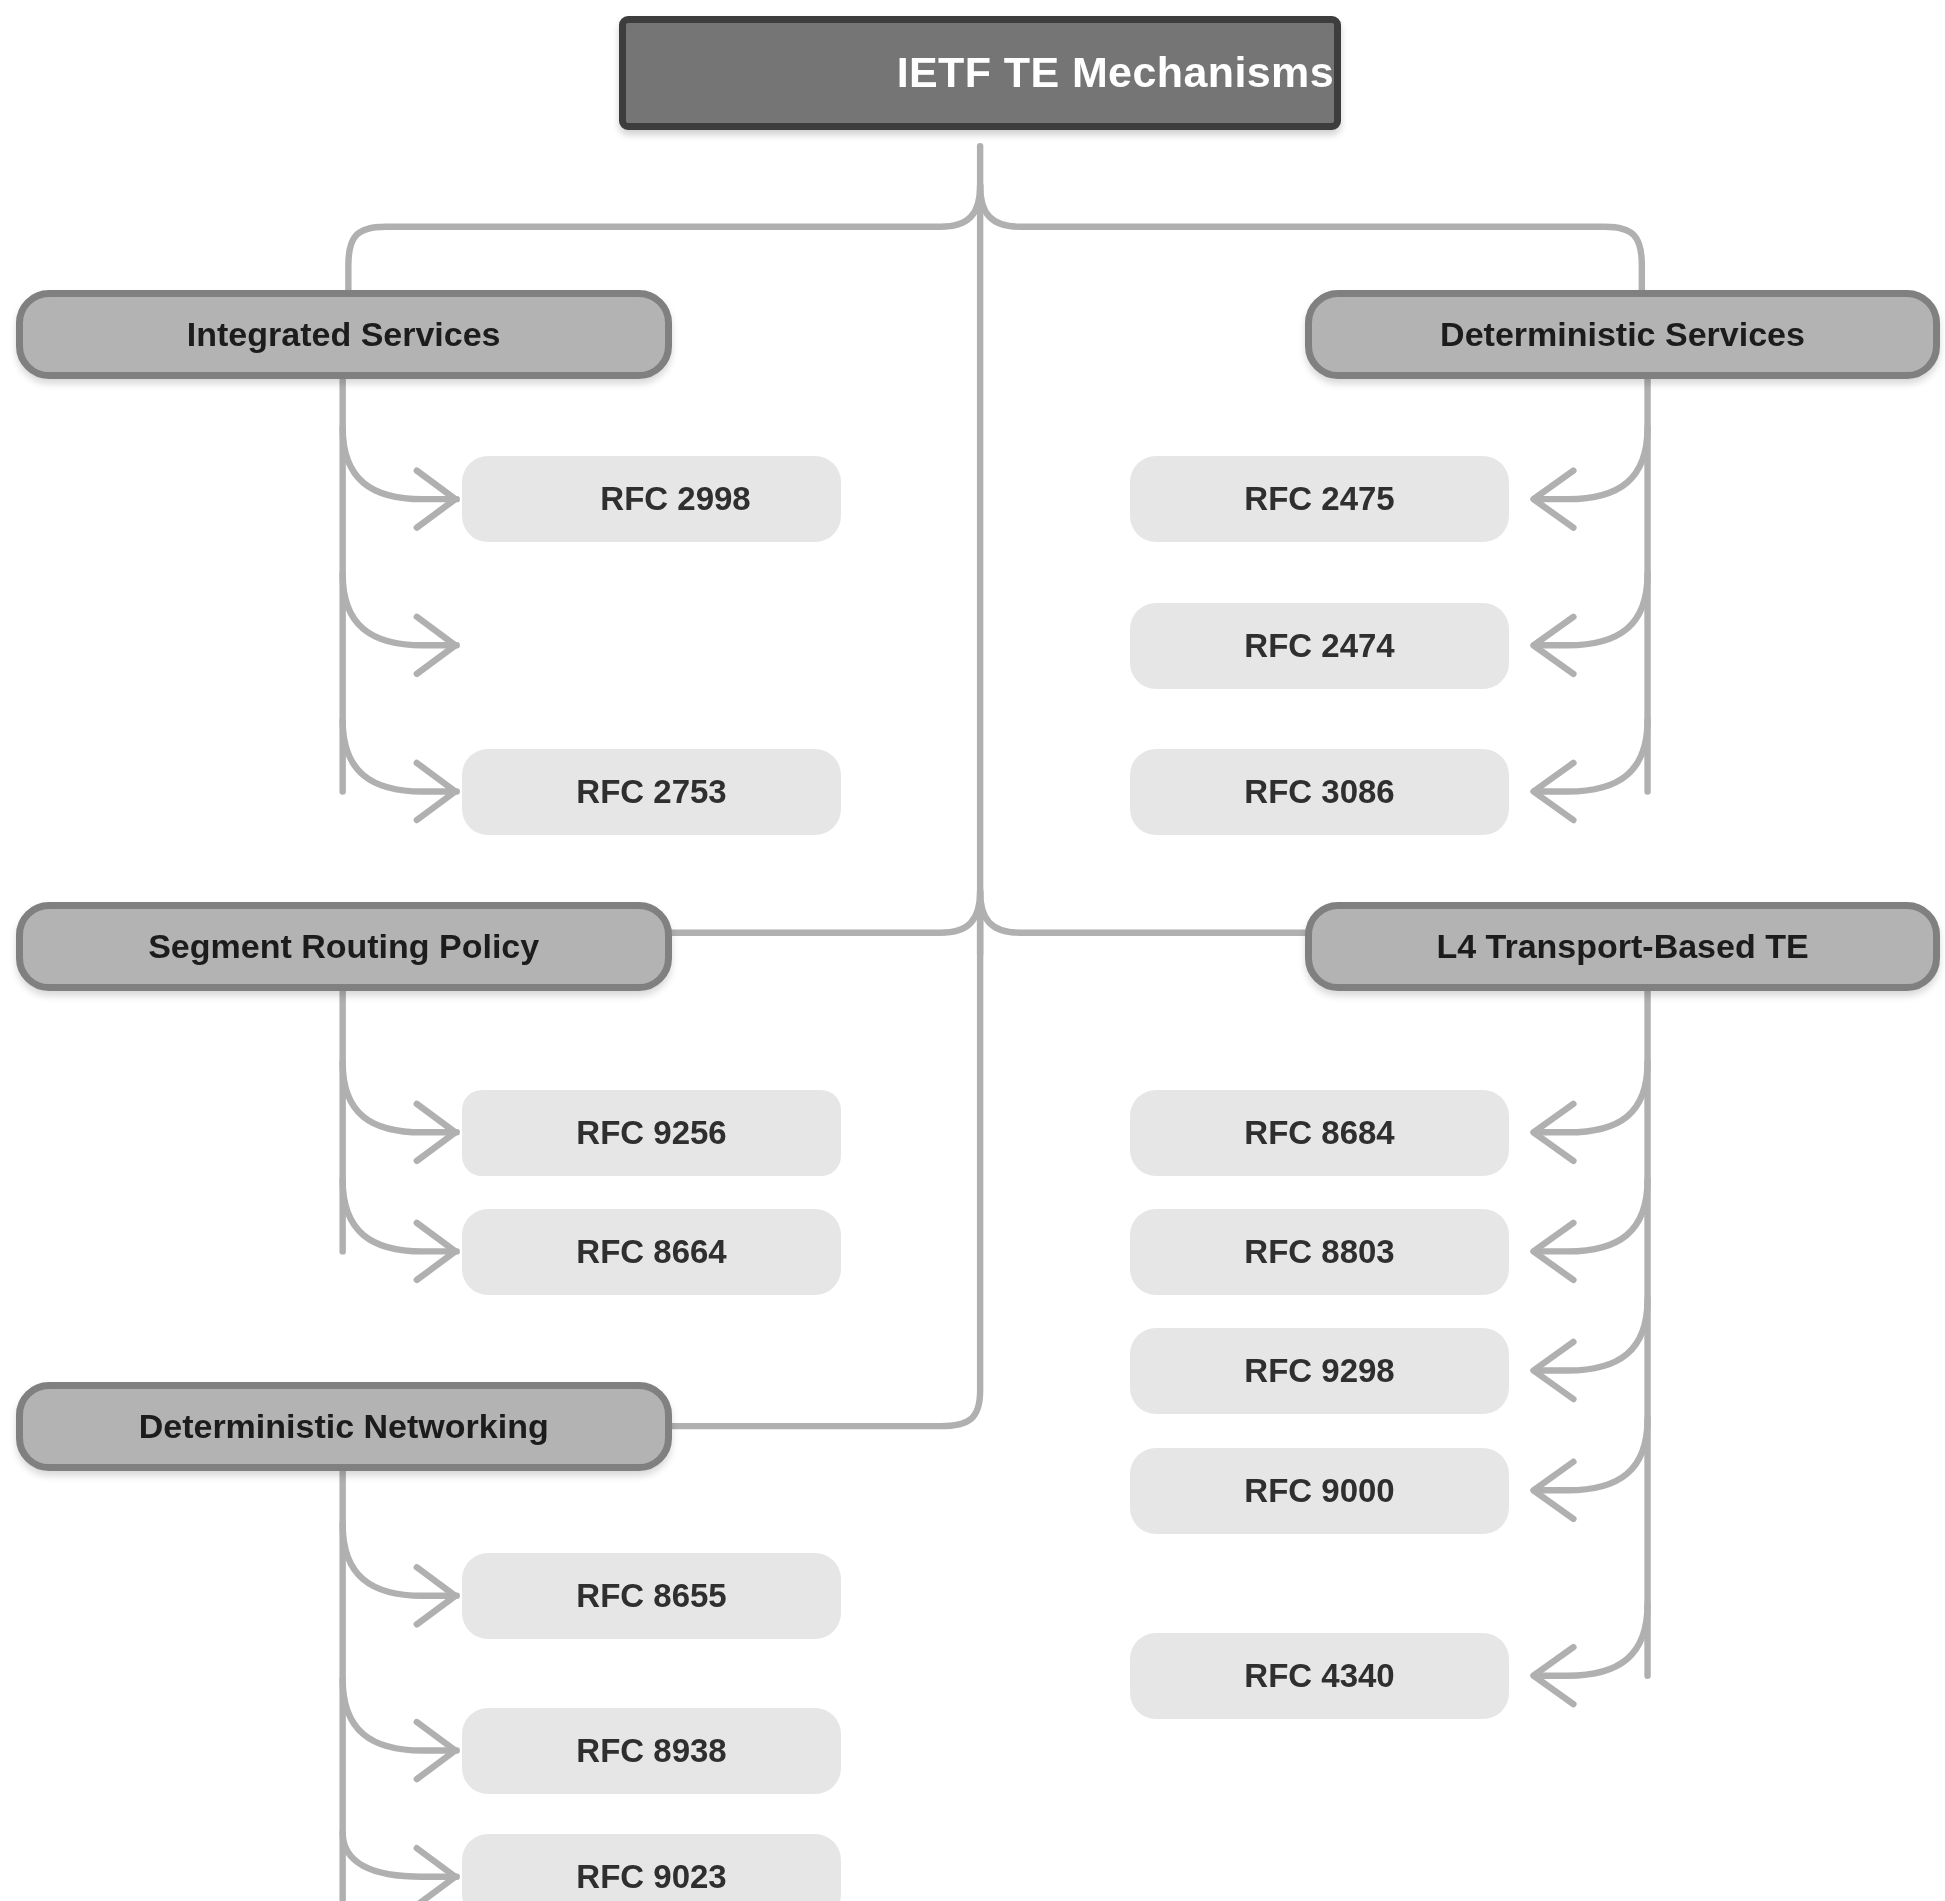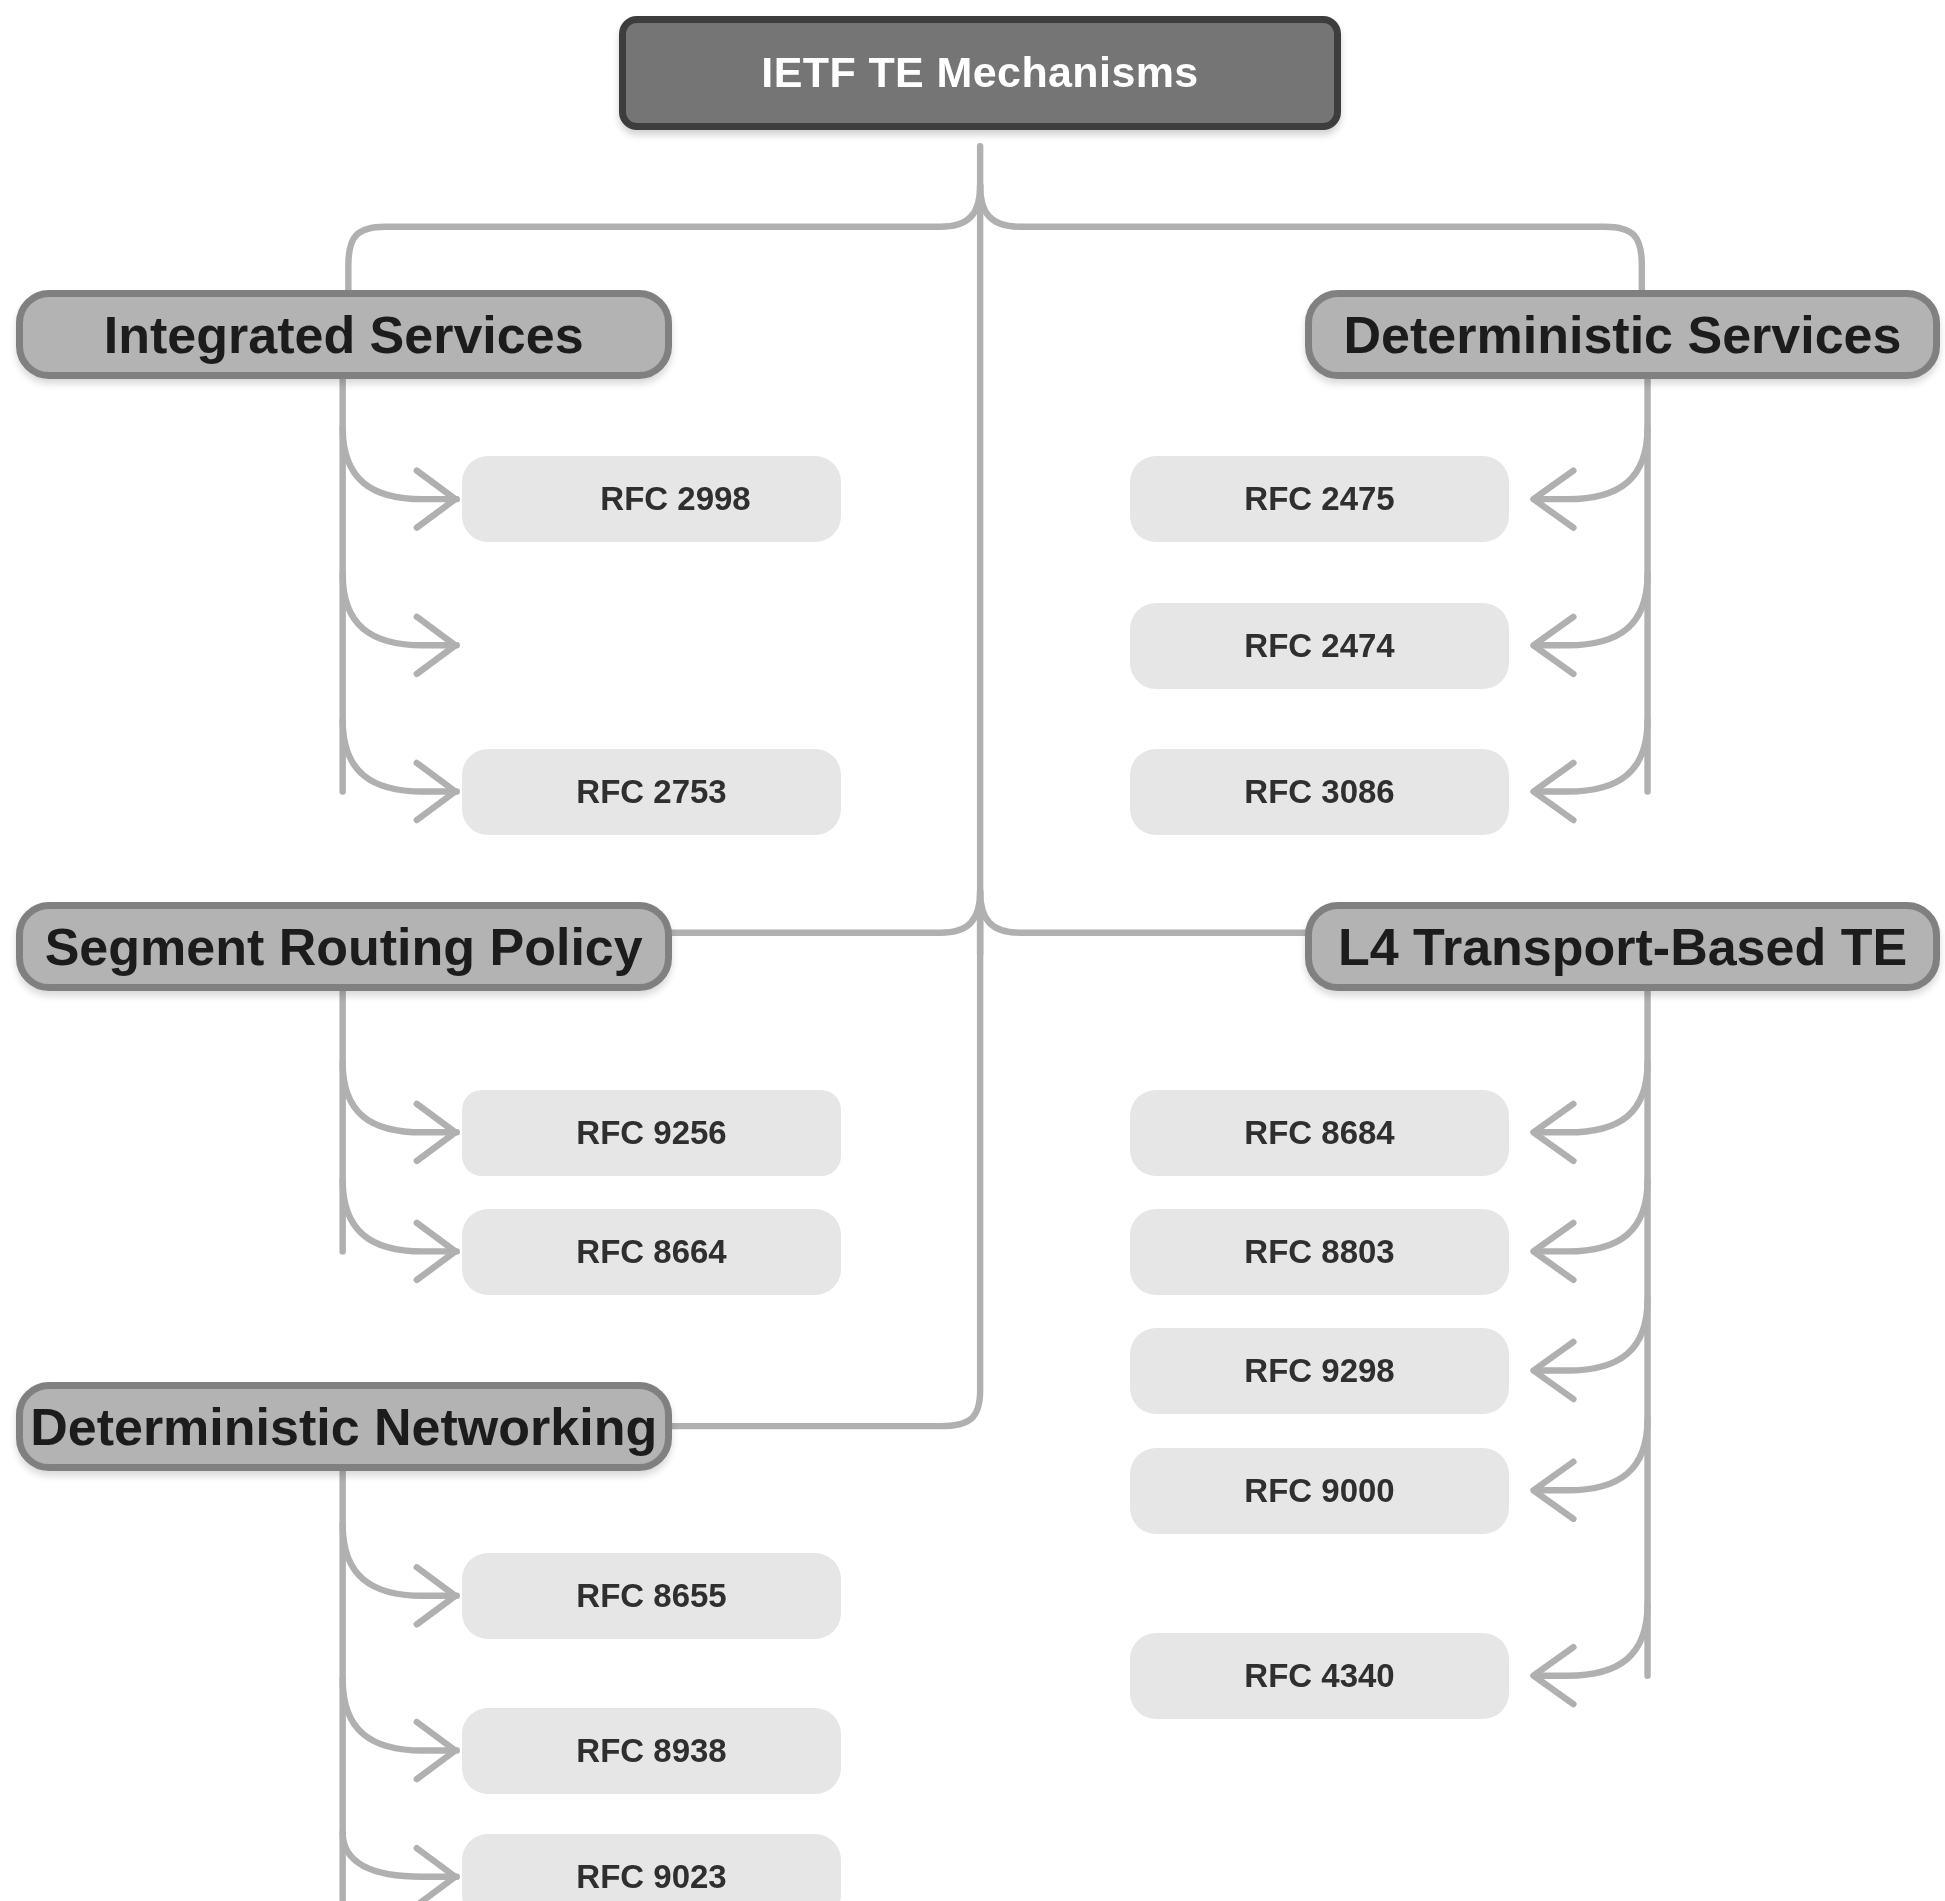--- a/index.html
+++ b/index.html
@@ -3,27 +3,28 @@
 <meta charset="utf-8">
 <style>
   html,body{margin:0;padding:0;background:#ffffff;}
   body{width:1946px;height:1901px;font-family:"Liberation Sans",sans-serif;position:relative;overflow:hidden;}
   #canvas{position:absolute;inset:0;width:1946px;height:1901px;}
   svg.edges{position:absolute;left:0;top:0;width:1946px;height:1901px;pointer-events:none;}
 
   .node{position:absolute;box-sizing:border-box;display:flex;align-items:center;justify-content:center;text-align:center;}
 
   .root{
-    background:#757575;border:7.8px solid #3d3d3d;border-radius:18px;
+    background:#757575;border:7.8px solid #3d3d3d;border-radius:9px;
     color:#ffffff;font-weight:bold;font-size:43px;letter-spacing:0.4px;
     box-shadow:0 5px 7.1px rgba(0,0,0,.18);
+    justify-content:flex-end;
   }
   .cat{
     background:#b3b3b3;border:7.8px solid #808080;border-radius:33px;
-    color:#1c1c1c;font-weight:bold;font-size:52px;
+    color:#1c1c1c;font-weight:bold;font-size:34px;
     box-shadow:0 5px 7.1px rgba(0,0,0,.15);
   }
   .leaf{
     background:#e6e6e6;border:none;border-radius:26px;
     color:#2f2f2f;font-weight:bold;font-size:33px;
   }
 </style>
 </head>
 <body>
 

